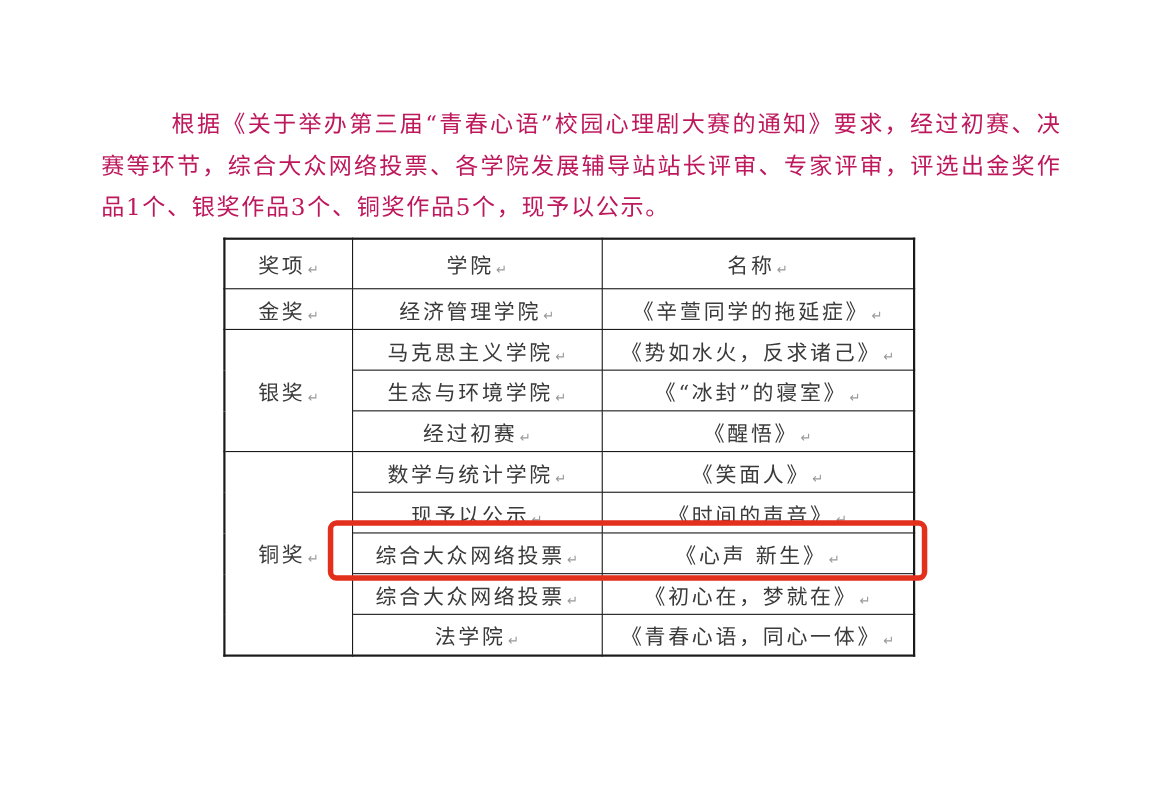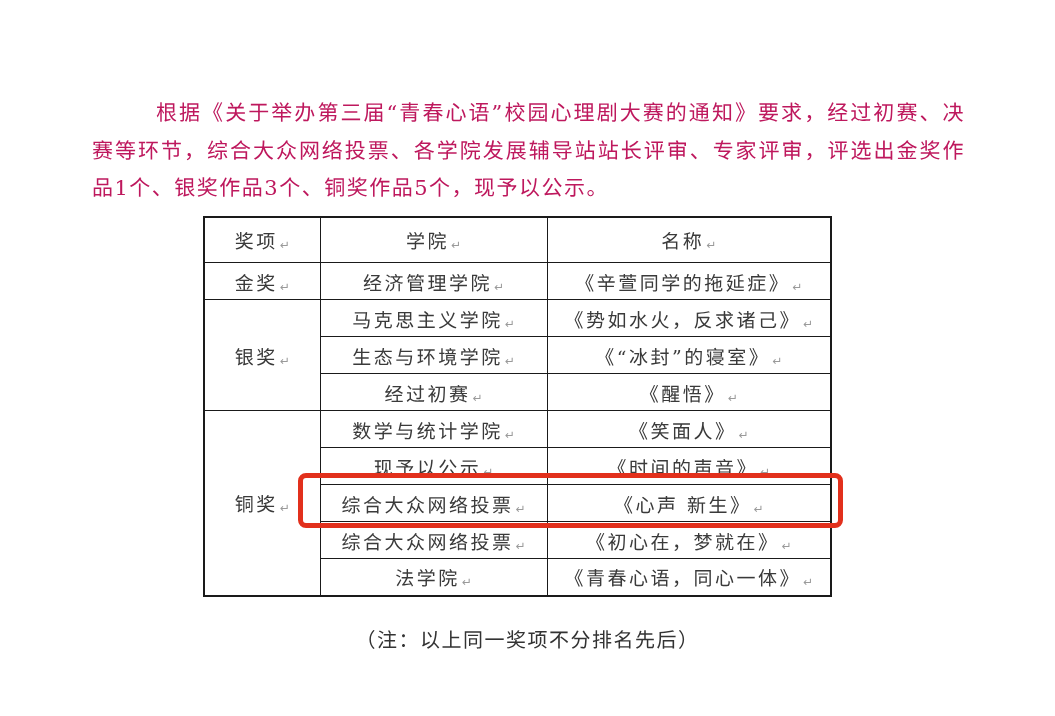--- a/index.html
+++ b/index.html
@@ -152,15 +152,14 @@
         <tr>
           <td><span>法学院</span><span class="mark">↵</span></td>
           <td><span>《青春心语，同心一体》</span><span class="mark">↵</span></td>
         </tr>
       </tbody>
     </table>
 
     <div class="highlight-box"></div>
   </div>
 
-  <p class="note">（注：以上同一奖项不分排名先后）</p>
 
 </div>
 
 </body></html>

